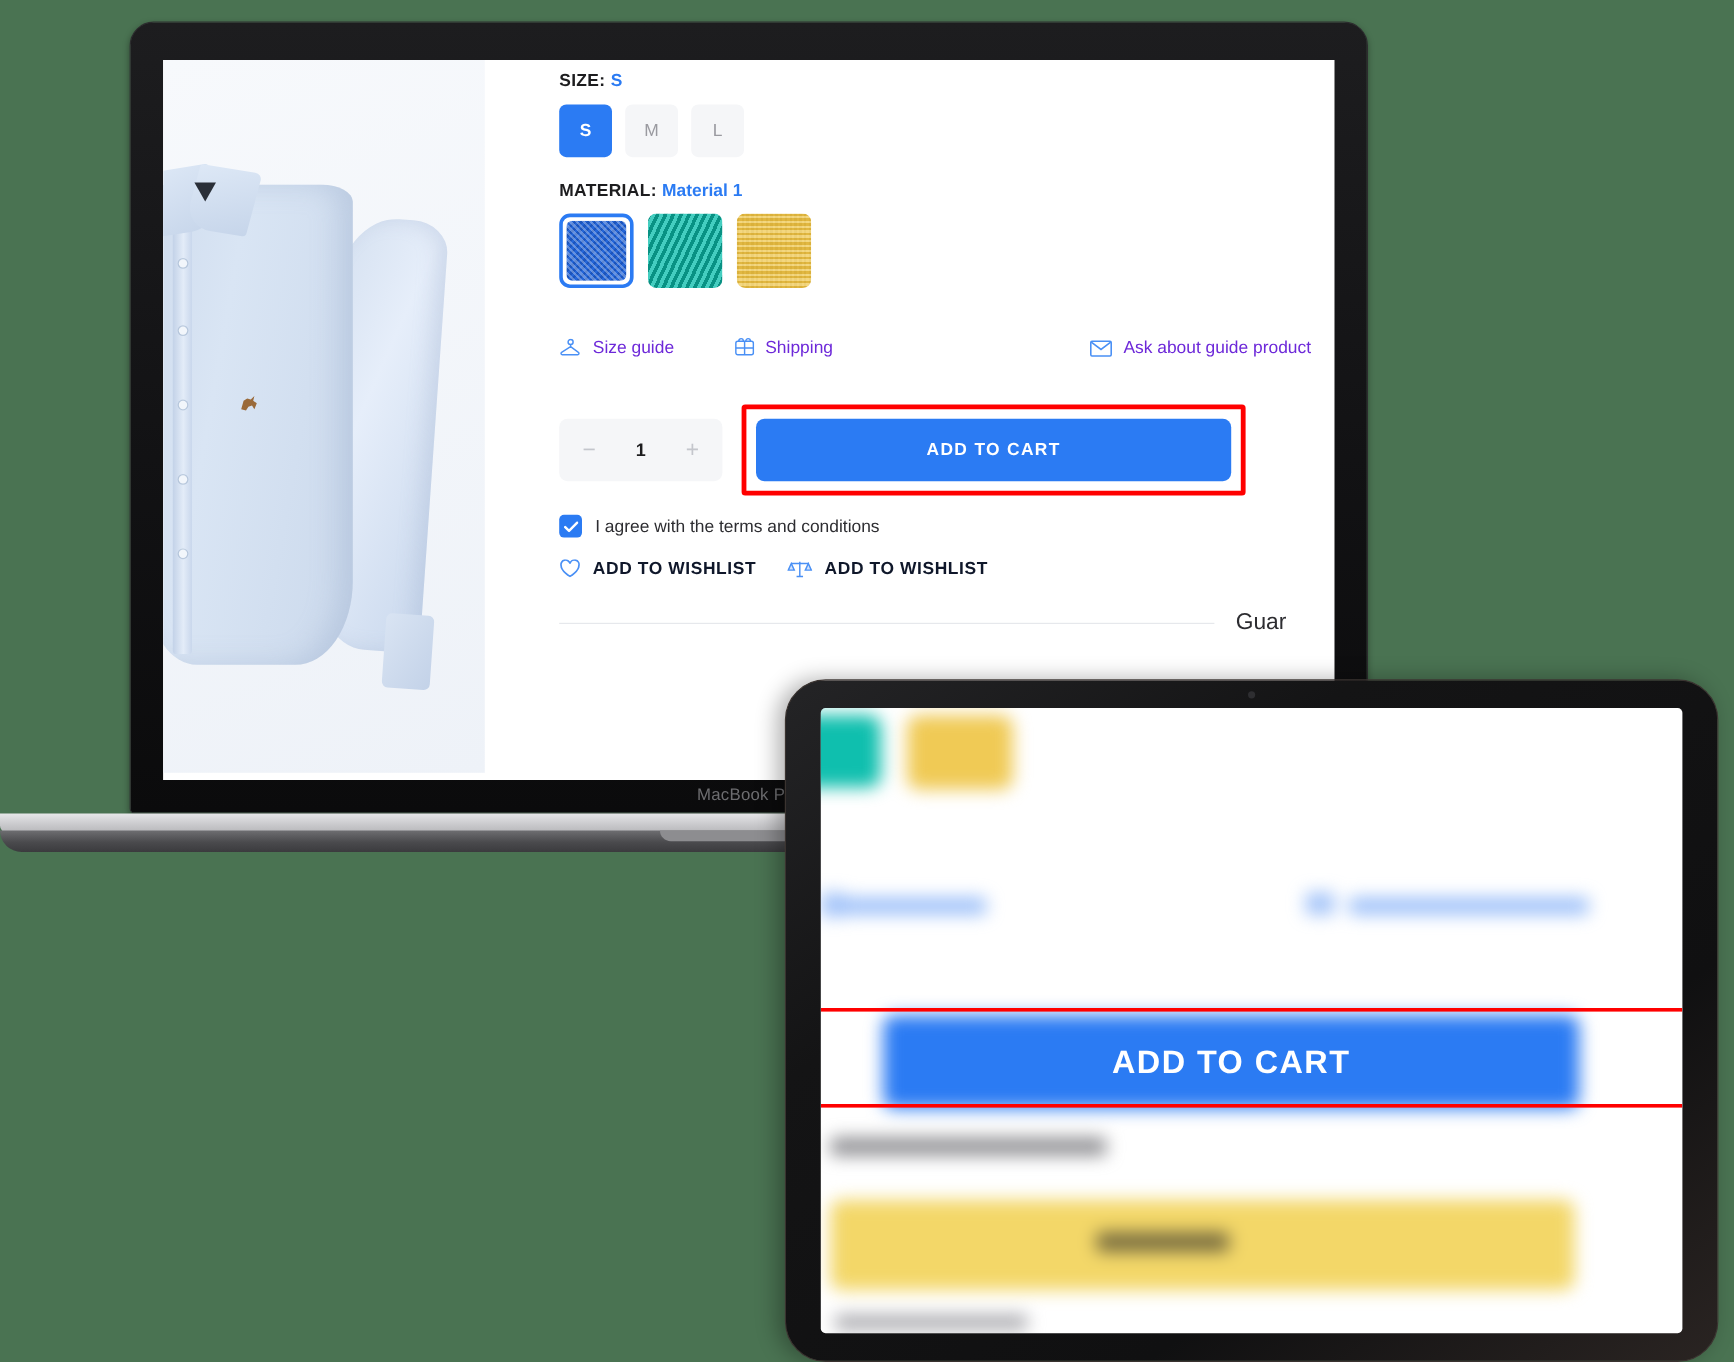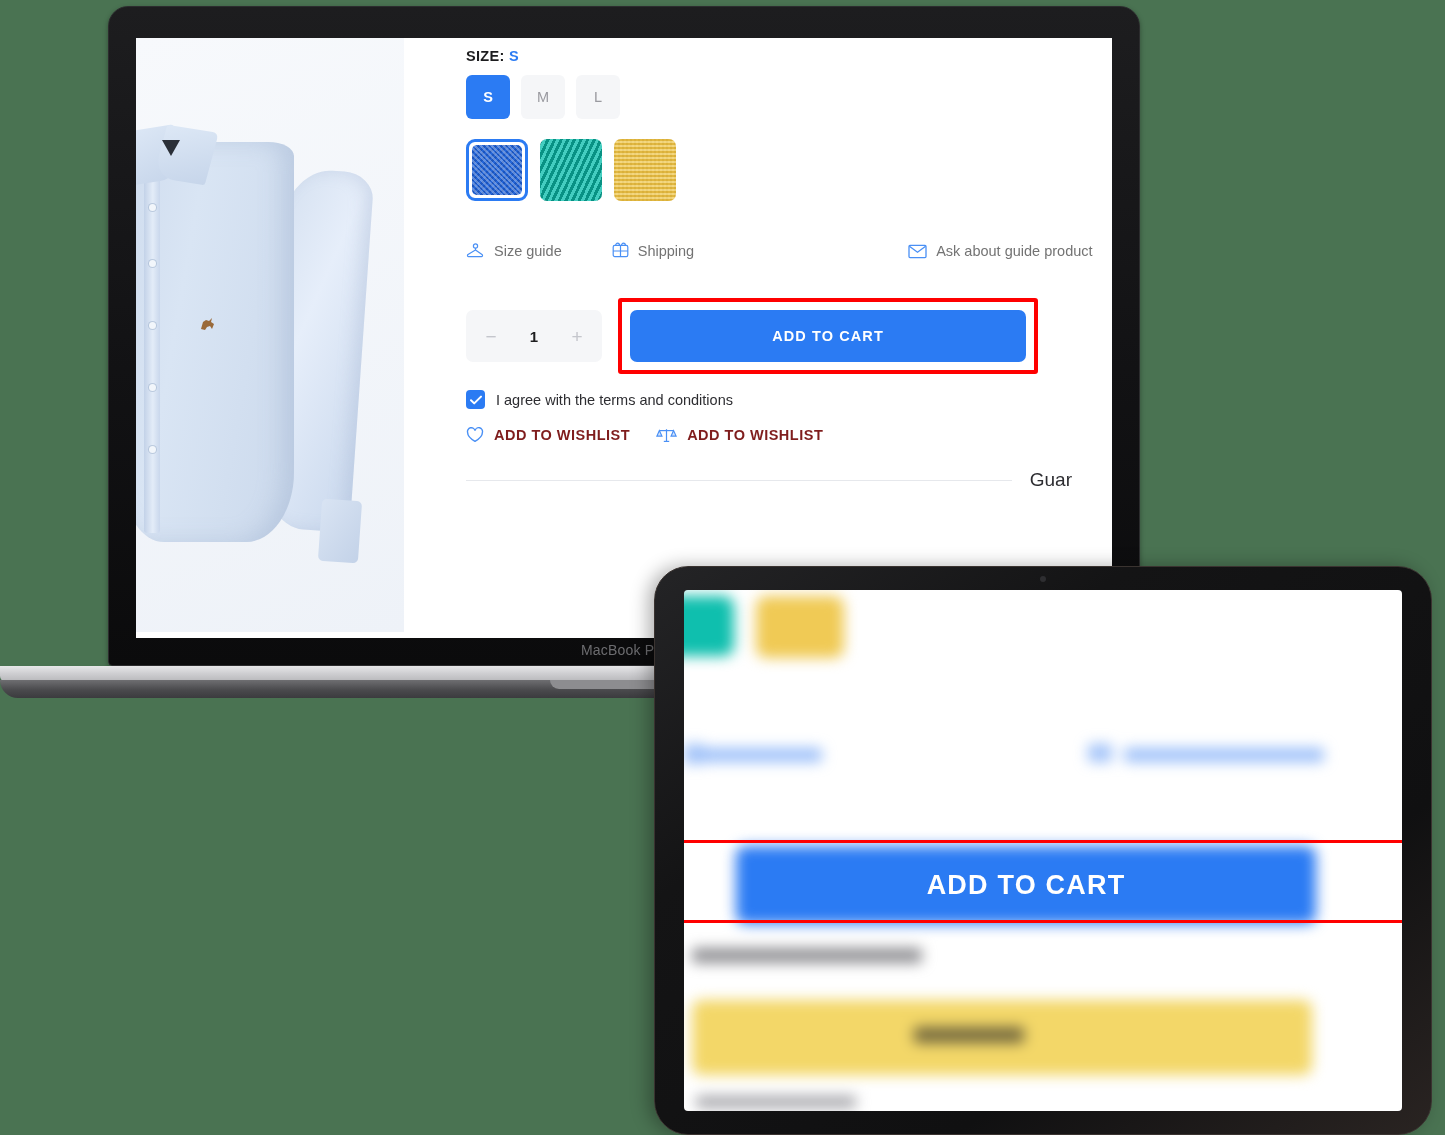--- a/index.html
+++ b/index.html
@@ -16,21 +16,21 @@
   }
   .stage {
     position: absolute;
     inset: 0;
   }
 
   
   .laptop {
     position: absolute;
     left: 108px;
-    top: 6px;
+    top: 18px;
     width: 1032px;
     height: 660px;
   }
   .laptop-lid {
     position: absolute;
     left: 0; top: 0;
     width: 1032px;
     height: 660px;
     background: linear-gradient(180deg,#1d1d1f 0%, #121214 55%, #0b0b0c 100%);
     border-radius: 20px 20px 4px 4px;
@@ -280,21 +280,21 @@
   .links-row {
     display: flex;
     align-items: center;
     margin-bottom: 37px;
     height: 20px;
   }
   .ilink {
     display: flex;
     align-items: center;
     gap: 9px;
-    color: #737373;
+    color: #6d28d9;
     font-size: 14.5px;
     cursor: pointer;
     white-space: nowrap;
   }
   .ilink.sizeguide { margin-right: 50px; }
   .ilink.ask { margin-left: 214px; }
   .ilink svg { display: block; }
 
   .cart-row {
     display: flex;
@@ -394,21 +394,21 @@
   .wc-row {
     display: flex;
     align-items: center;
     gap: 26px;
     margin-bottom: 26px;
   }
   .wlink {
     display: flex;
     align-items: center;
     gap: 10px;
-    color: #7f1d1d;
+    color: #0f172a;
     font-size: 14.5px;
     font-weight: 600;
     letter-spacing: .5px;
     cursor: pointer;
     white-space: nowrap;
   }
 
   .guarantee-row {
     display: flex;
     align-items: center;
@@ -616,20 +616,24 @@
           <div class="opt-label">
             <span>SIZE:</span>
             <span class="val">S</span>
           </div>
           <div class="size-row">
             <div class="size-chip active">S</div>
             <div class="size-chip">M</div>
             <div class="size-chip">L</div>
           </div>
 
+          <div class="opt-label">
+            <span>MATERIAL:</span>
+            <span class="val">Material 1</span>
+          </div>
           <div class="mat-row">
             <div class="swatch sel">
               <div class="tex tex-blue"></div>
             </div>
             <div class="swatch">
               <div class="tex tex-teal"></div>
             </div>
             <div class="swatch">
               <div class="tex tex-yellow"></div>
             </div>

